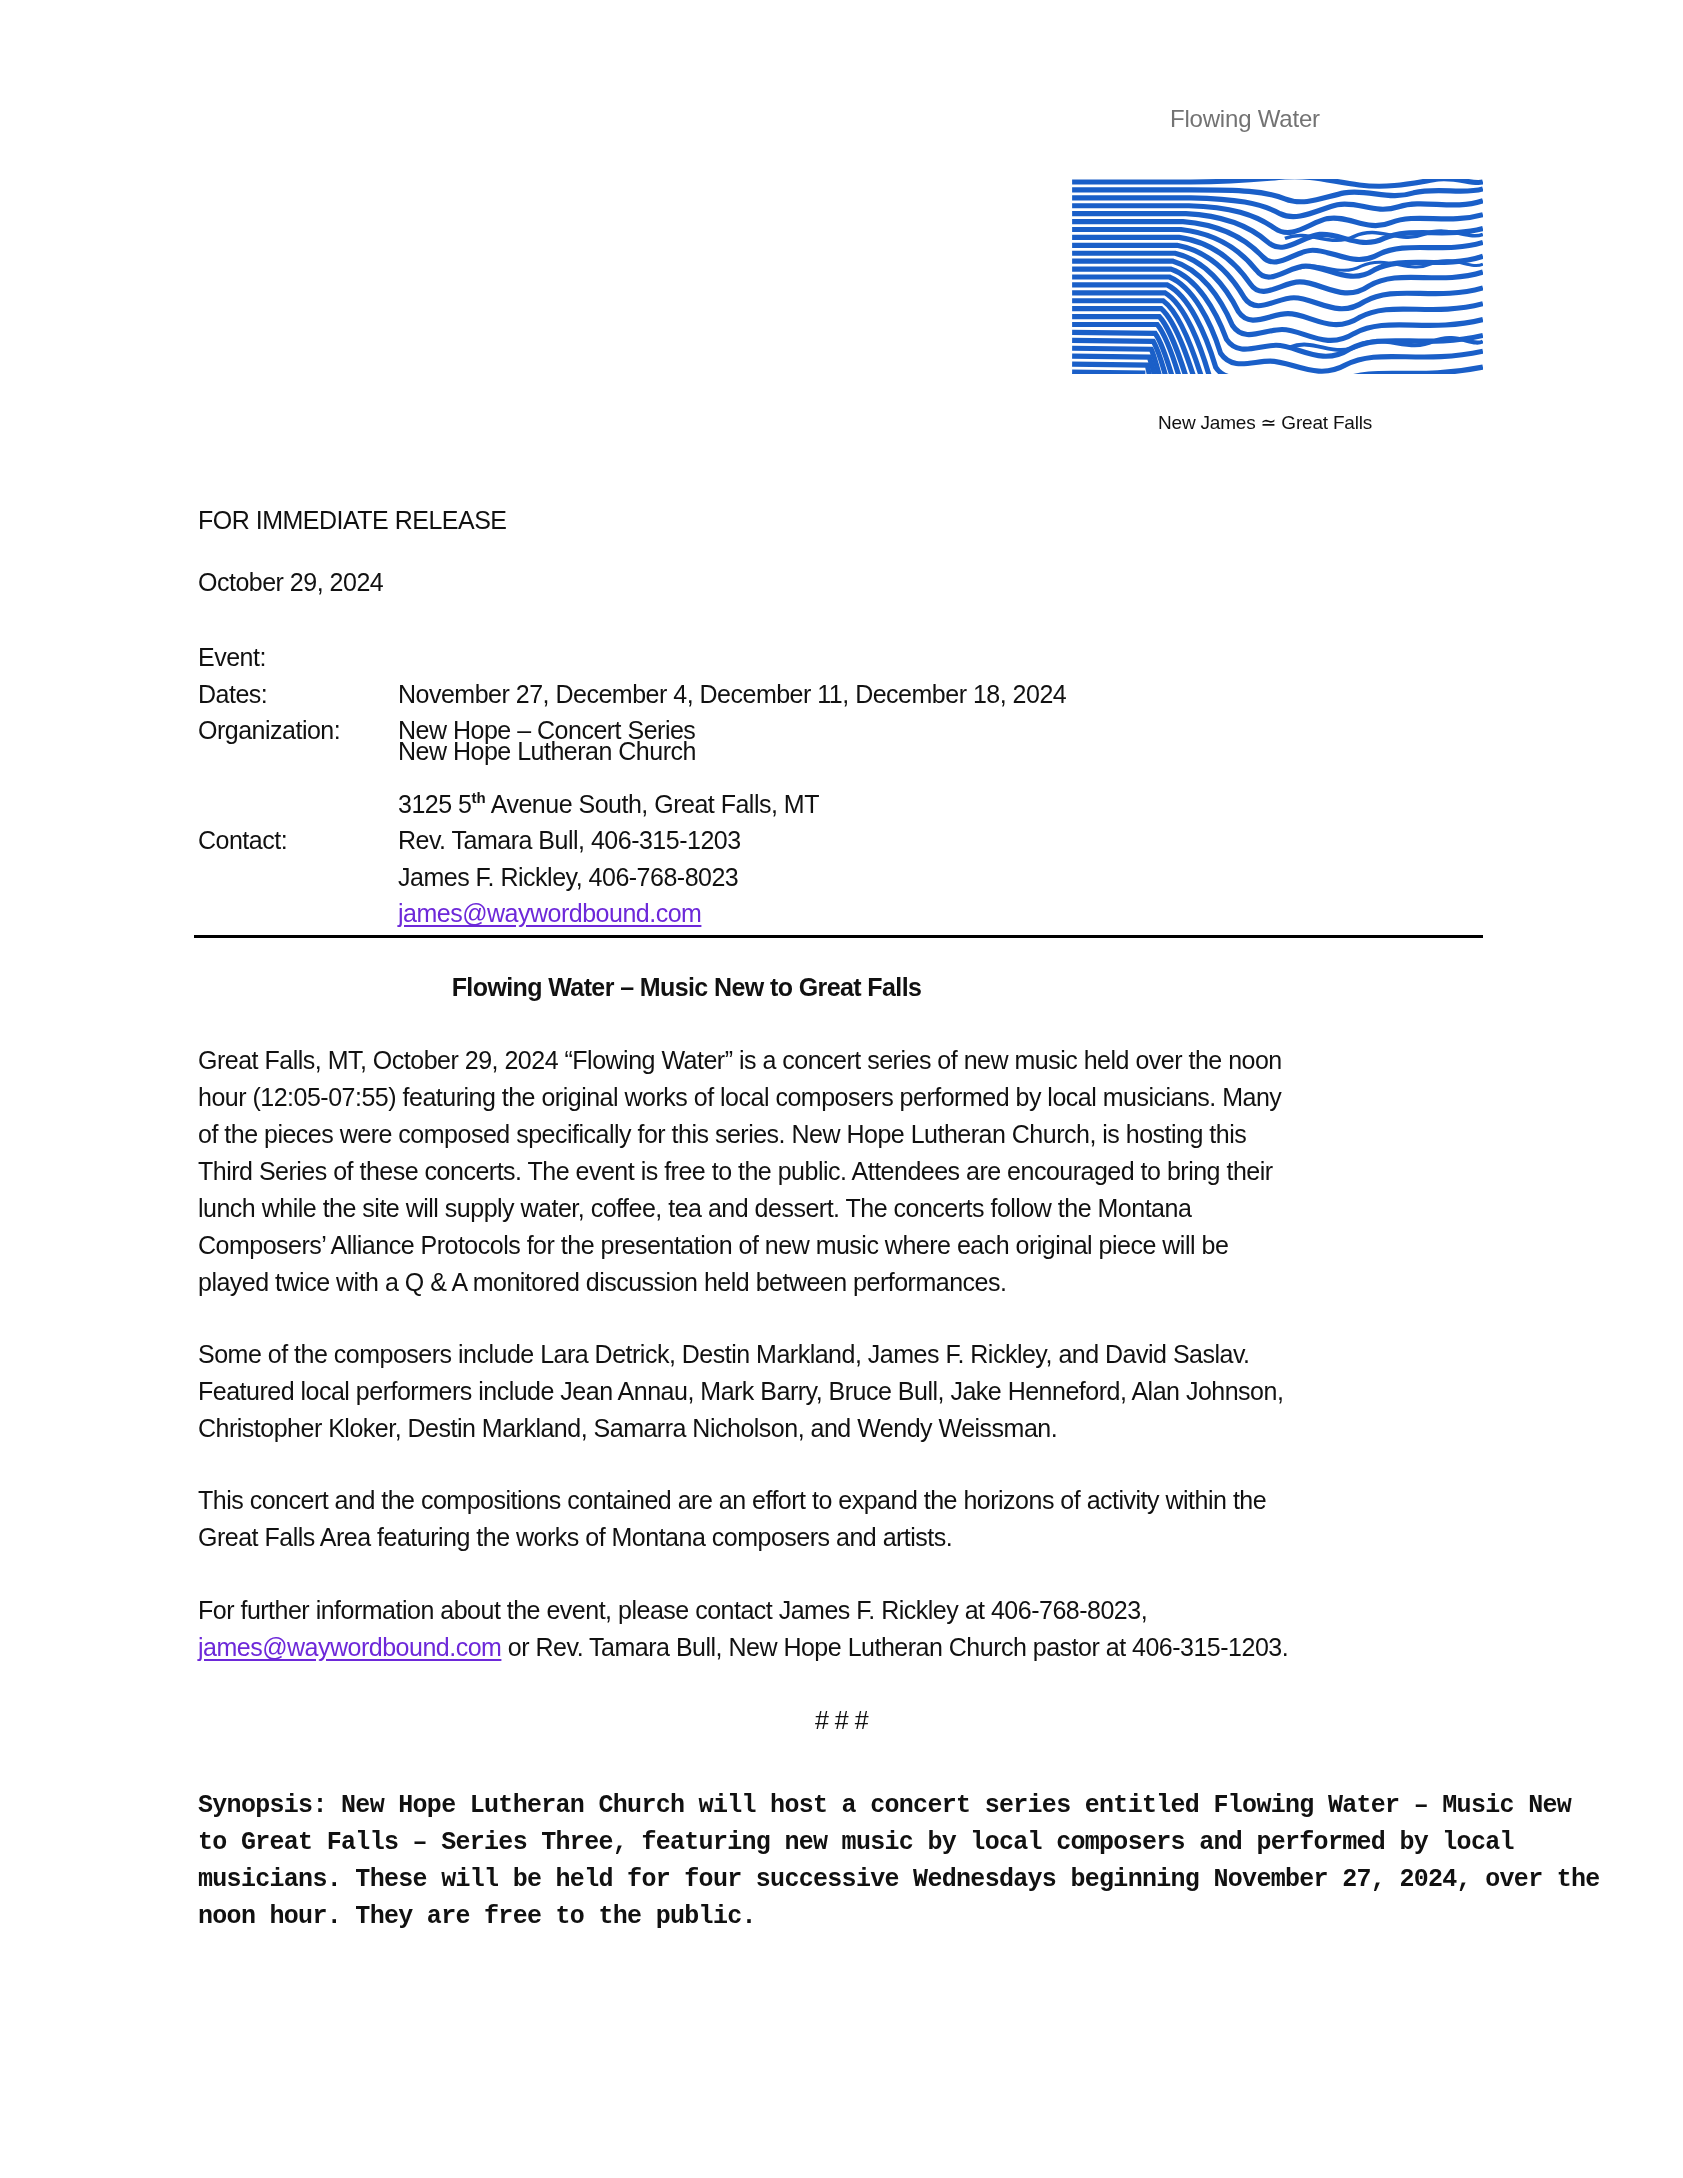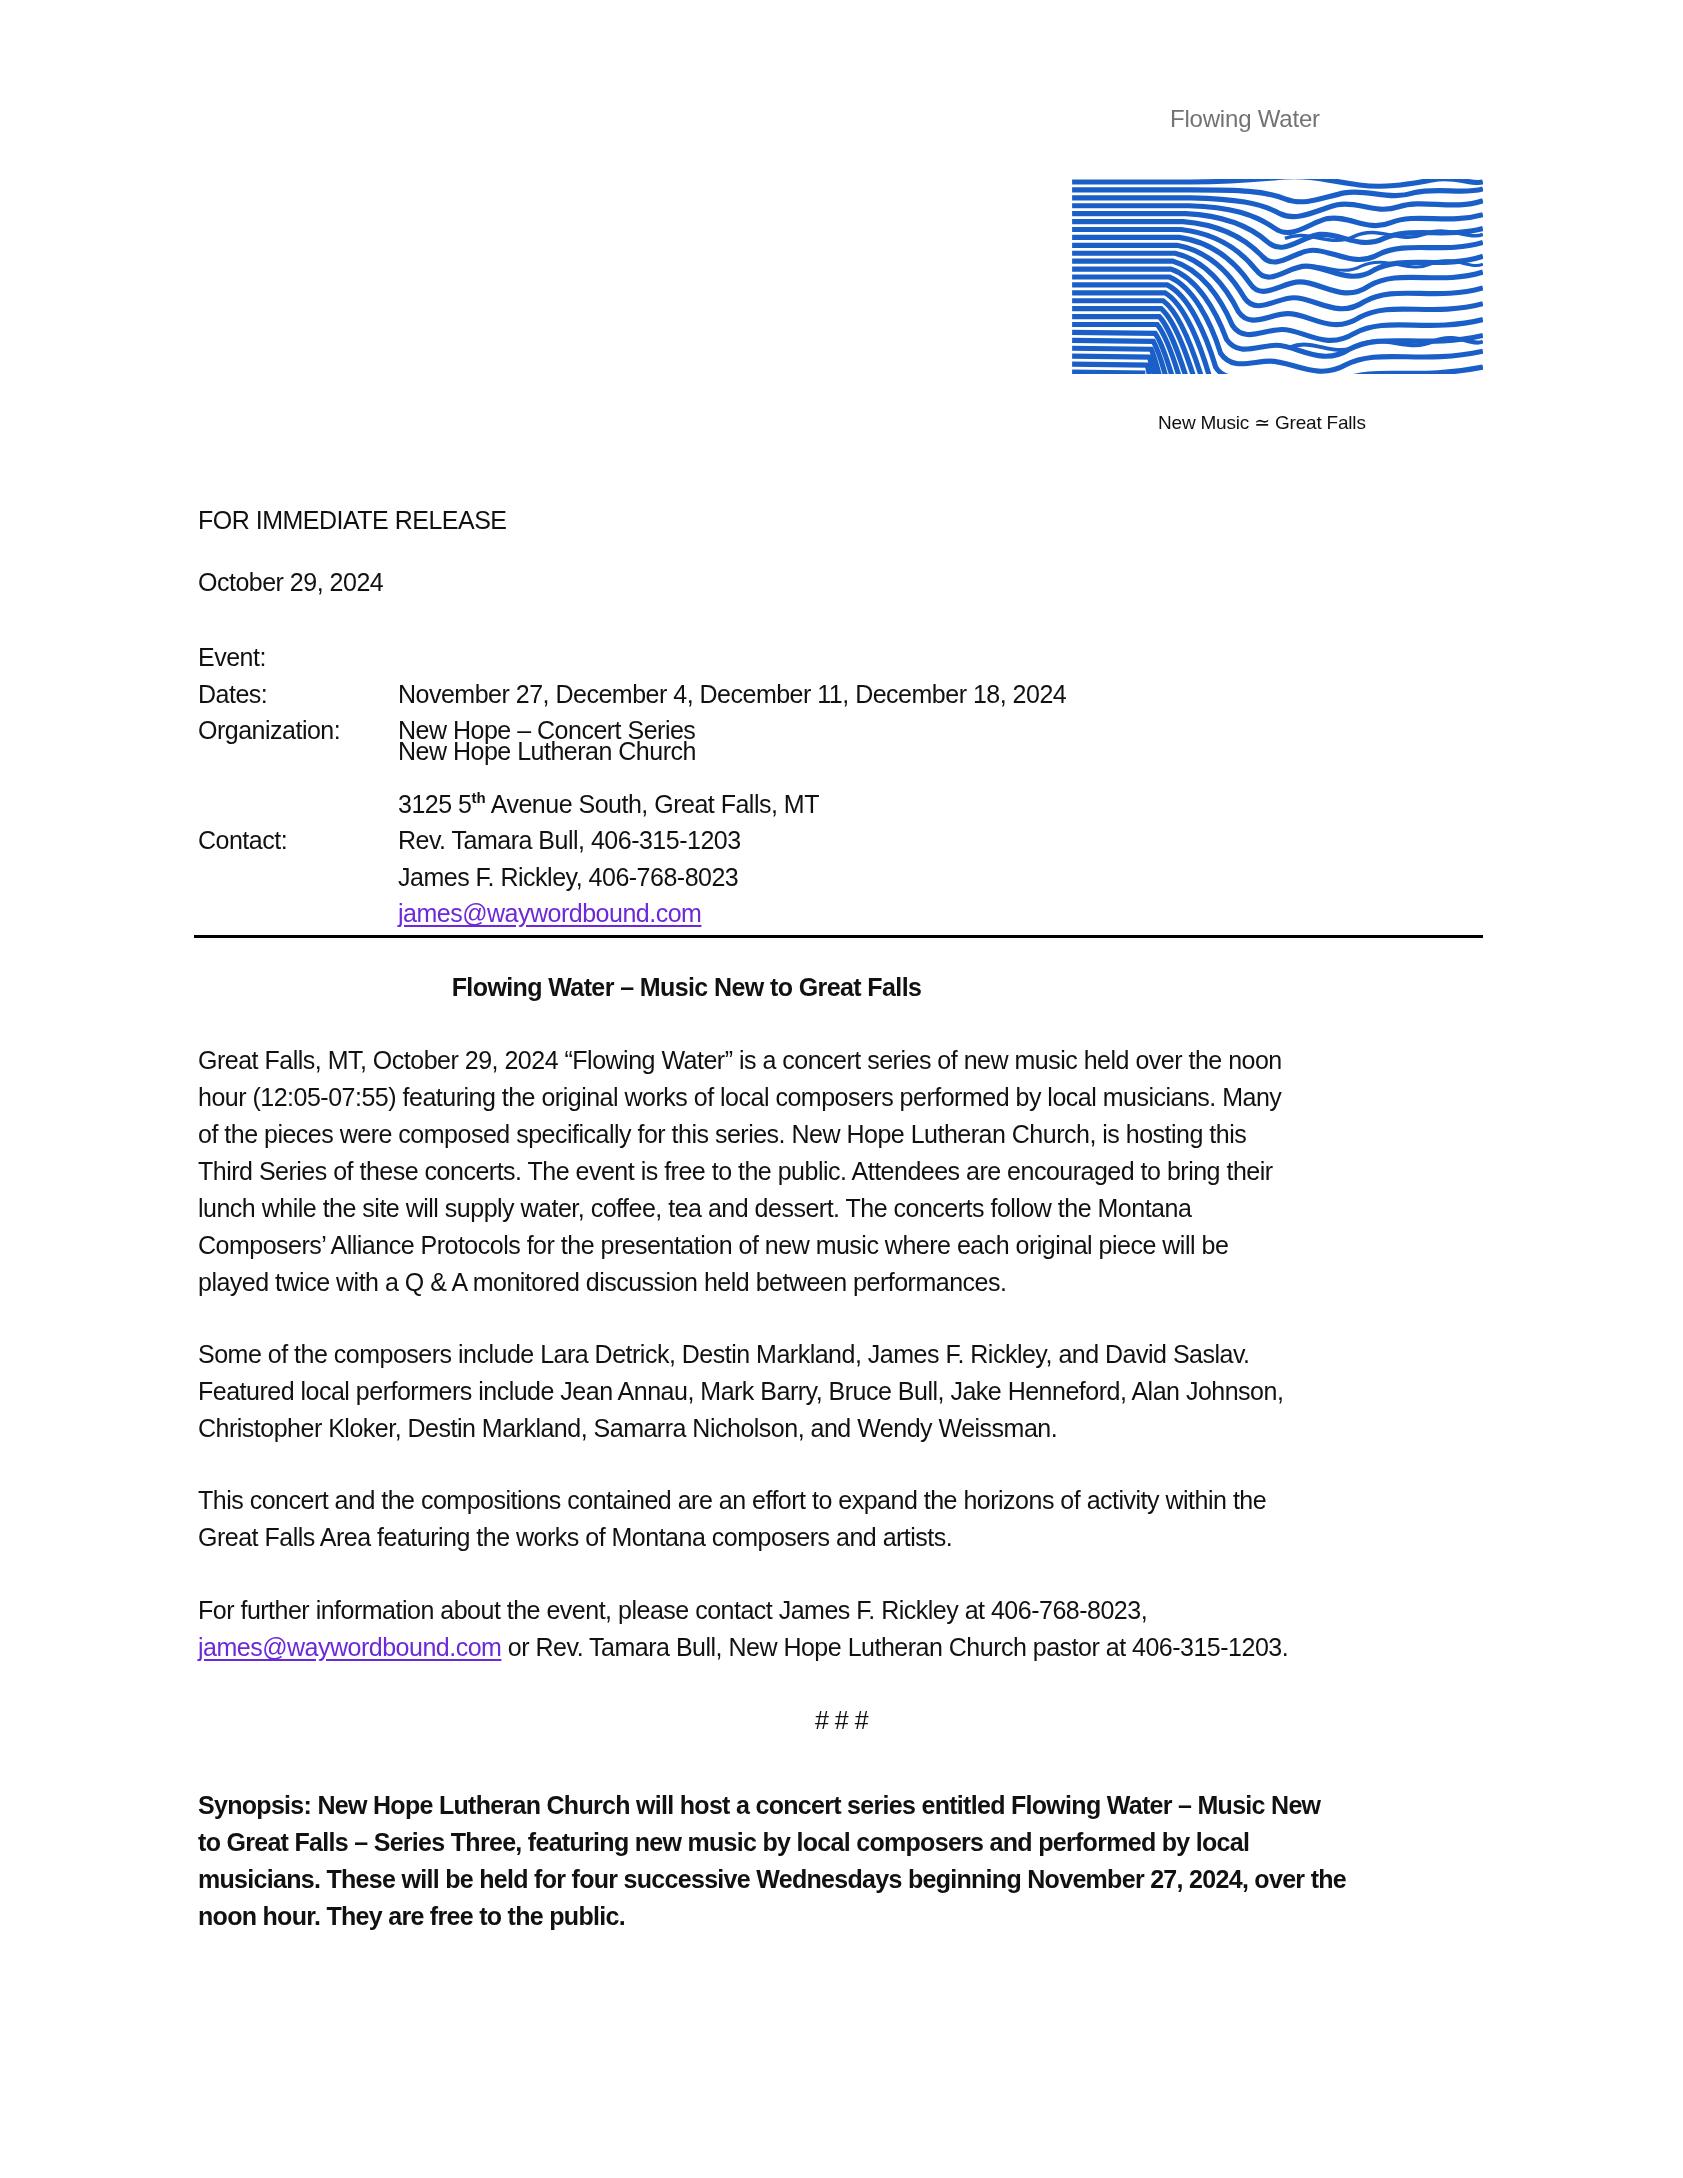--- a/index.html
+++ b/index.html
@@ -51,21 +51,21 @@
       <path d="M0,179 L78,180 C82,192 88,214 94,248"></path>
       <path d="M0,187 L76,188 C78,198 82,214 88,250"></path>
       <path d="M0,195 L74,196"></path>
       <path d="M215,60 C240,50 260,70 285,58 C310,46 330,66 355,56 C380,46 400,62 415,56" stroke-width="3.5"></path>
       <path d="M220,170 C245,160 265,182 290,168 C315,156 340,176 365,164 C388,154 405,170 415,164" stroke-width="4"></path>
       <path d="M230,90 C250,82 270,100 292,88 C318,76 340,96 362,86 C385,76 402,92 415,86" stroke-width="3"></path>
     </g>
   </svg>
 </div>
 
-<div class="abs logo-caption" style="left:1158px; top:411px;">New Music ≃ Great Falls</div>
+<div class="abs logo-caption" style="left:1158px; top:411px;">New James ≃ Great Falls</div>
 
 <div class="abs txt" style="left:198px; top:502px;">FOR IMMEDIATE RELEASE</div>
 <div class="abs txt" style="left:198px; top:564px;">October 29, 2024</div>
 
 <div class="abs txt" style="left:0; top:639px; width:1476px; height:297px;">
   <div class="label-col" style="top:0;">Event:</div>
 
   <div class="label-col" style="top:37px;">Dates:</div>
   <div class="value-col" style="top:37px;">November 27, December 4, December 11, December 18, 2024</div>
 
@@ -109,19 +109,19 @@
 
 <div class="abs txt" style="left:198px; top:1592px;">
   <div class="line">For further information about the event, please contact James F. Rickley at 406-768-8023,</div>
   <div class="line">
     <span class="link">james@waywordbound.com</span><span> or Rev. Tamara Bull, New Hope Lutheran Church pastor at 406-315-1203.</span>
   </div>
 </div>
 
 <div class="abs txt" style="left:0; width:1683px; text-align:center; top:1702px;"># # #</div>
 
-<div class="abs txt bold" style="left:198px; top:1787px;">
+<div class="abs txt bold" style="left:198px; top:1787px;font-family:Liberation Mono, monospace;">
   <div class="line">Synopsis:  New Hope Lutheran Church will host a concert series entitled Flowing Water – Music New</div>
   <div class="line">to Great Falls – Series Three, featuring new music by local composers and performed by local</div>
   <div class="line">musicians.  These will be held for four successive Wednesdays beginning November 27, 2024, over the</div>
   <div class="line">noon hour.  They are free to the public.</div>
 </div>
 
 
 </body></html>

